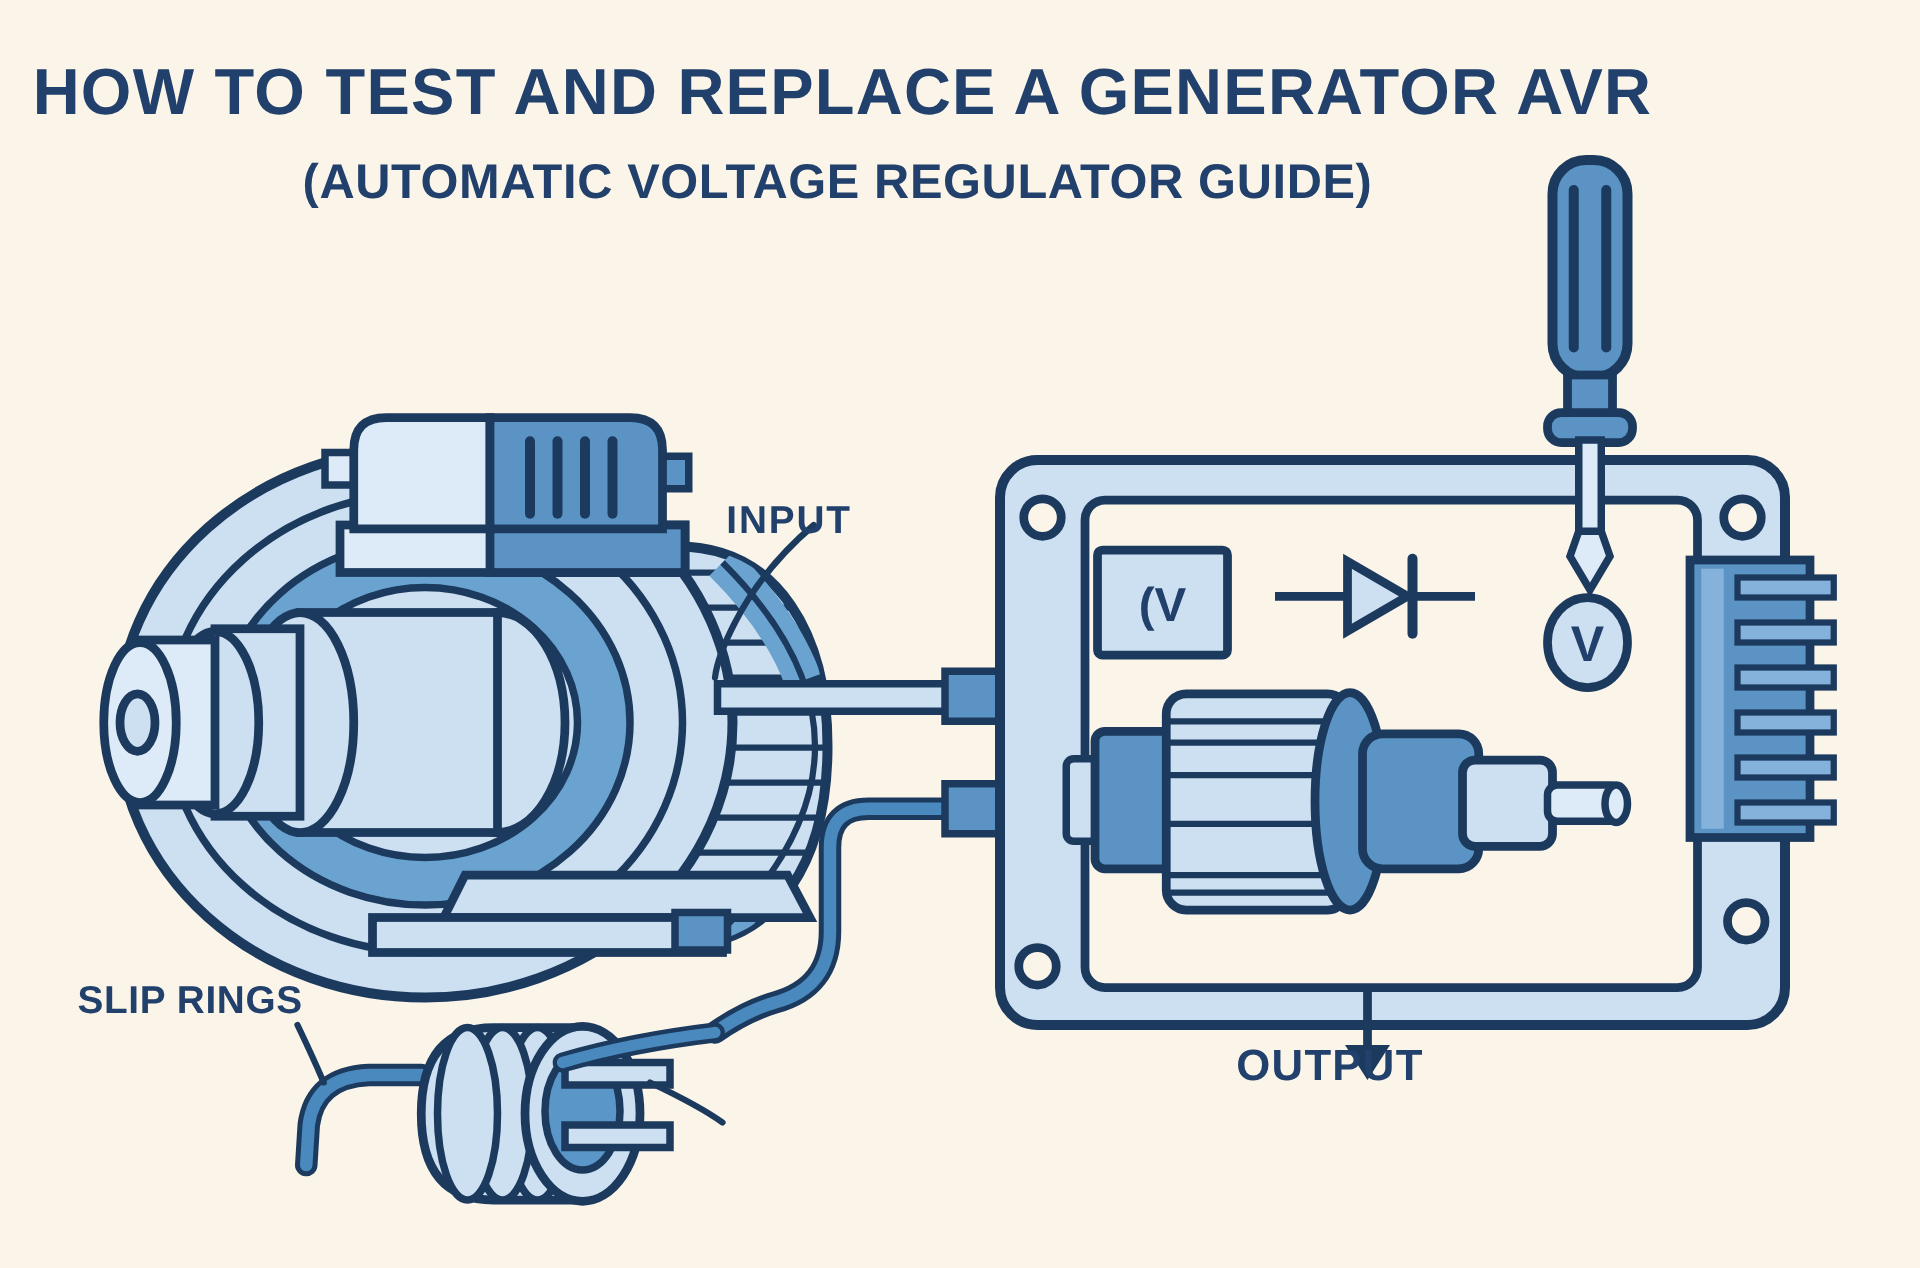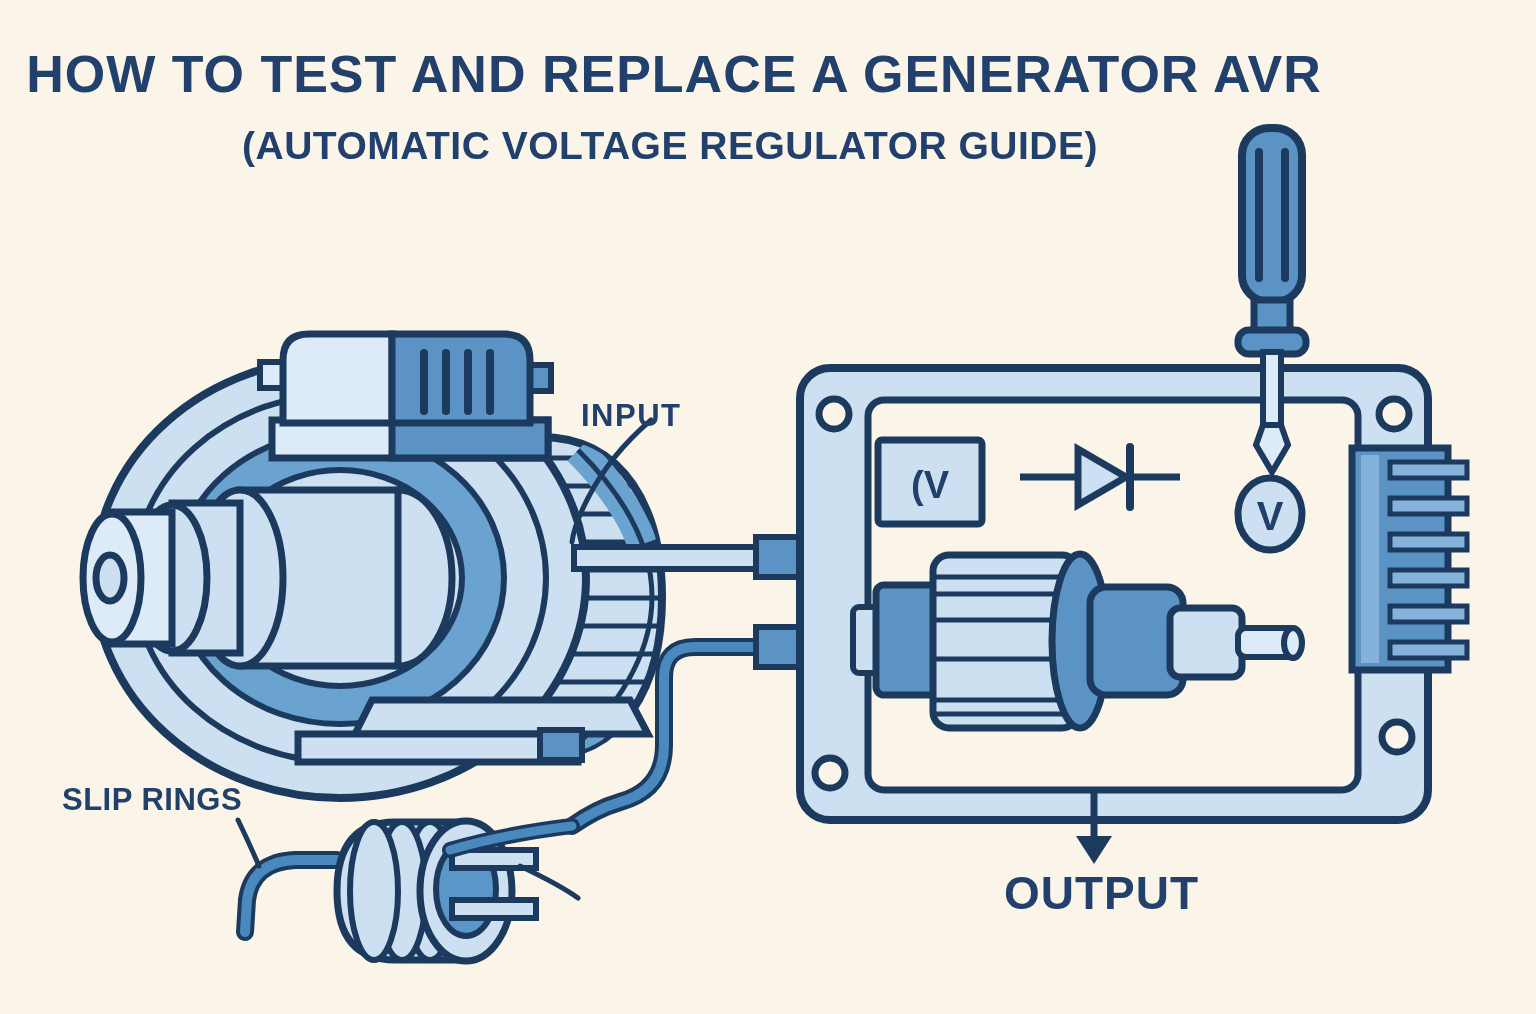--- a/index.html
+++ b/index.html
@@ -8,21 +8,21 @@
     --c-band:#6ba3d0; --c-wire:#4a89bd; --c-coil:#5a96c8; --c-fin:#85b2da;
   }
   html,body{margin:0;padding:0;background:var(--c-bg);}
   .stage{position:relative;width:1536px;height:1014px;background:var(--c-bg);
          overflow:hidden;font-family:"Liberation Sans",sans-serif;}
   .stage svg{position:absolute;left:0;top:0;}
   .lbl{position:absolute;color:var(--c-text);font-weight:bold;white-space:nowrap;}
   .title{left:0;top:44px;width:1348px;text-align:center;font-size:52px;letter-spacing:1px;}
   .subtitle{left:0;top:124px;width:1340px;text-align:center;font-size:39px;letter-spacing:0.5px;}
   .input-lbl{left:581px;top:379px;font-size:31px;letter-spacing:1.5px;margin-top:19px;}
-  .output-lbl{left:989px;top:866px;width:210px;text-align:right;font-size:46px;letter-spacing:1px;}
+  .output-lbl{left:989px;top:833px;width:210px;text-align:left;font-size:35px;letter-spacing:1px;}
   .slip-lbl{left:62px;top:768px;font-size:31px;letter-spacing:0.5px;margin-top:14px;}
   
   .sn{stroke:var(--c-navy);} .nf{fill:none;}
   .fl{fill:var(--c-light);} .flt{fill:var(--c-lighter);} .fm{fill:var(--c-med);}
   .fb{fill:var(--c-band);} .fc{fill:var(--c-bg);} .fnn{fill:var(--c-navy);}
   .ffin{fill:var(--c-fin);} .fcoil{fill:var(--c-coil);}
   .wire-core{stroke:var(--c-wire);}
   .sym{font-family:"Liberation Sans",sans-serif;font-weight:bold;fill:var(--c-text);}
 </style>
 </head>

